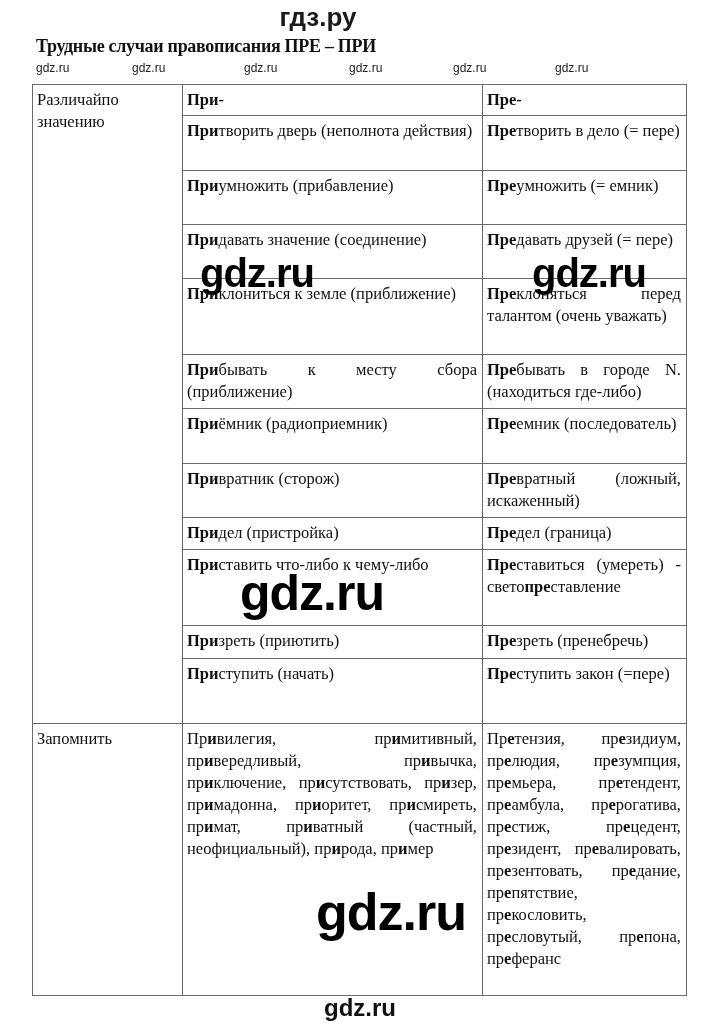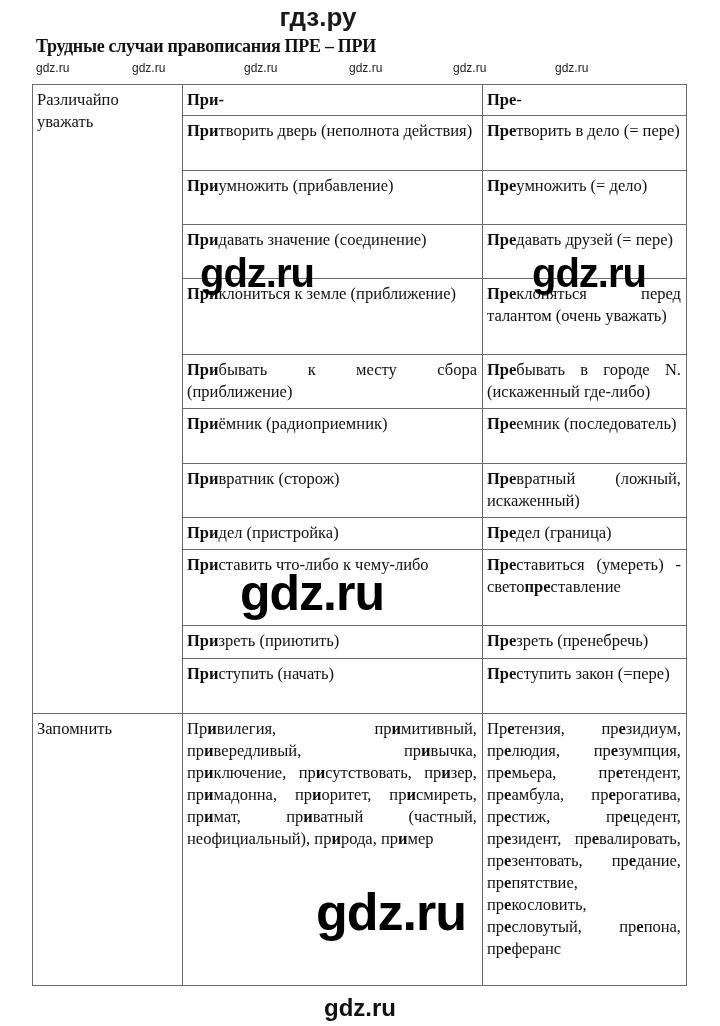--- a/index.html
+++ b/index.html
@@ -62,44 +62,44 @@
       <col class="c2">
       <col class="c3">
     </colgroup>
   <tbody id="tbody">
     <tr style="height:30px">
       <td rowspan="12" class="cat">
         <div style="display:flex;justify-content:flex-start">
           <span>Различай</span>
           <span>по</span>
         </div>
-        <span>уважать</span>
+        <span>значению</span>
       </td>
       <td class="hdr">При-</td>
       <td class="hdr">Пре-</td>
     </tr>
   <tr style="height: 55px; padding-left: 12px;">
         <td><b>При</b><span>творить дверь (неполнота действия)</span></td>
         <td><b>Пре</b><span>творить в дело (= пере)</span></td>
       </tr>
       <tr style="height: 54px;">
         <td><b>При</b><span>умножить (прибавление)</span></td>
-        <td><b>Пре</b><span>умножить (= дело)</span></td>
+        <td><b>Пре</b><span>умножить (= емник)</span></td>
       </tr>
       <tr style="height: 54px;">
         <td><b>При</b><span>давать значение (соединение)</span></td>
         <td><b>Пре</b><span>давать друзей (= пере)</span></td>
       </tr>
       <tr style="height: 76px;">
         <td><b>При</b><span>клониться к земле (приближение)</span></td>
         <td><b>Пре</b><span>клоняться перед талантом (очень уважать)</span></td>
       </tr>
       <tr style="height: 54px;">
         <td><b>При</b><span>бывать к месту сбора (приближение)</span></td>
-        <td><b>Пре</b><span>бывать в городе N. (искаженный где-либо)</span></td>
+        <td><b>Пре</b><span>бывать в городе N. (находиться где-либо)</span></td>
       </tr>
       <tr style="height: 55px;">
         <td><b>При</b><span>ёмник (радиоприемник)</span></td>
         <td><b>Пре</b><span>емник (последователь)</span></td>
       </tr>
       <tr style="height: 54px;">
         <td><b>При</b><span>вратник (сторож)</span></td>
         <td><b>Пре</b><span>вратный (ложный, искаженный)</span></td>
       </tr>
       <tr style="height: 32px; padding-left: 28px;">
@@ -107,21 +107,21 @@
         <td><b>Пре</b><span>дел (граница)</span></td>
       </tr>
       <tr style="height: 76px;">
         <td><b>При</b><span>ставить что-либо к чему-либо</span></td>
         <td><b>Пре</b><span>ставиться (умереть) - </span><span>свето</span><b>пре</b><span>ставление</span></td>
       </tr>
       <tr style="height: 33px;">
         <td><b>При</b><span>зреть (приютить)</span></td>
         <td><b>Пре</b><span>зреть (пренебречь)</span></td>
       </tr>
-      <tr style="height: 55px;">
+      <tr style="height: 65px;">
         <td><b>При</b><span>ступить (начать)</span></td>
         <td><b>Пре</b><span>ступить закон (=пере)</span></td>
       </tr>
       <tr style="height: 272px;">
         <td class="cat"><span>Запомнить</span></td>
         <td><span><span>Пр</span><b>и</b><span>вилегия, </span></span><span><span>пр</span><b>и</b><span>митивный, </span></span><span><span>пр</span><b>и</b><span>вередливый, </span></span><span><span>пр</span><b>и</b><span>вычка, </span></span><span><span>пр</span><b>и</b><span>ключение, </span></span><span><span>пр</span><b>и</b><span>сутствовать, </span></span><span><span>пр</span><b>и</b><span>зер, </span></span><span><span>пр</span><b>и</b><span>мадонна, </span></span><span><span>пр</span><b>и</b><span>оритет, </span></span><span><span>пр</span><b>и</b><span>смиреть, </span></span><span><span>пр</span><b>и</b><span>мат, </span></span><span><span>пр</span><b>и</b><span>ватный (частный, неофициальный), </span></span><span><span>пр</span><b>и</b><span>рода, </span></span><span><span>пр</span><b>и</b><span>мер</span></span></td>
         <td><span><span>Пр</span><b>е</b><span>тензия, </span></span><span><span>пр</span><b>е</b><span>зидиум, </span></span><span><span>пр</span><b>е</b><span>людия, </span></span><span><span>пр</span><b>е</b><span>зумпция, </span></span><span><span>пр</span><b>е</b><span>мьера, </span></span><span><span>пр</span><b>е</b><span>тендент, </span></span><span><span>пр</span><b>е</b><span>амбула, </span></span><span><span>пр</span><b>е</b><span>рогатива, </span></span><span><span>пр</span><b>е</b><span>стиж, </span></span><span><span>пр</span><b>е</b><span>цедент, </span></span><span><span>пр</span><b>е</b><span>зидент, </span></span><span><span>пр</span><b>е</b><span>валировать, </span></span><span><span>пр</span><b>е</b><span>зентовать, </span></span><span><span>пр</span><b>е</b><span>дание, </span></span><span><span>пр</span><b>е</b><span>пятствие, </span></span><span><span>пр</span><b>е</b><span>кословить, </span></span><span><span>пр</span><b>е</b><span>словутый, </span></span><span><span>пр</span><b>е</b><span>пона, </span></span><span><span>пр</span><b>е</b><span>феранс</span></span></td>
       </tr>
     </tbody>
 </table>

